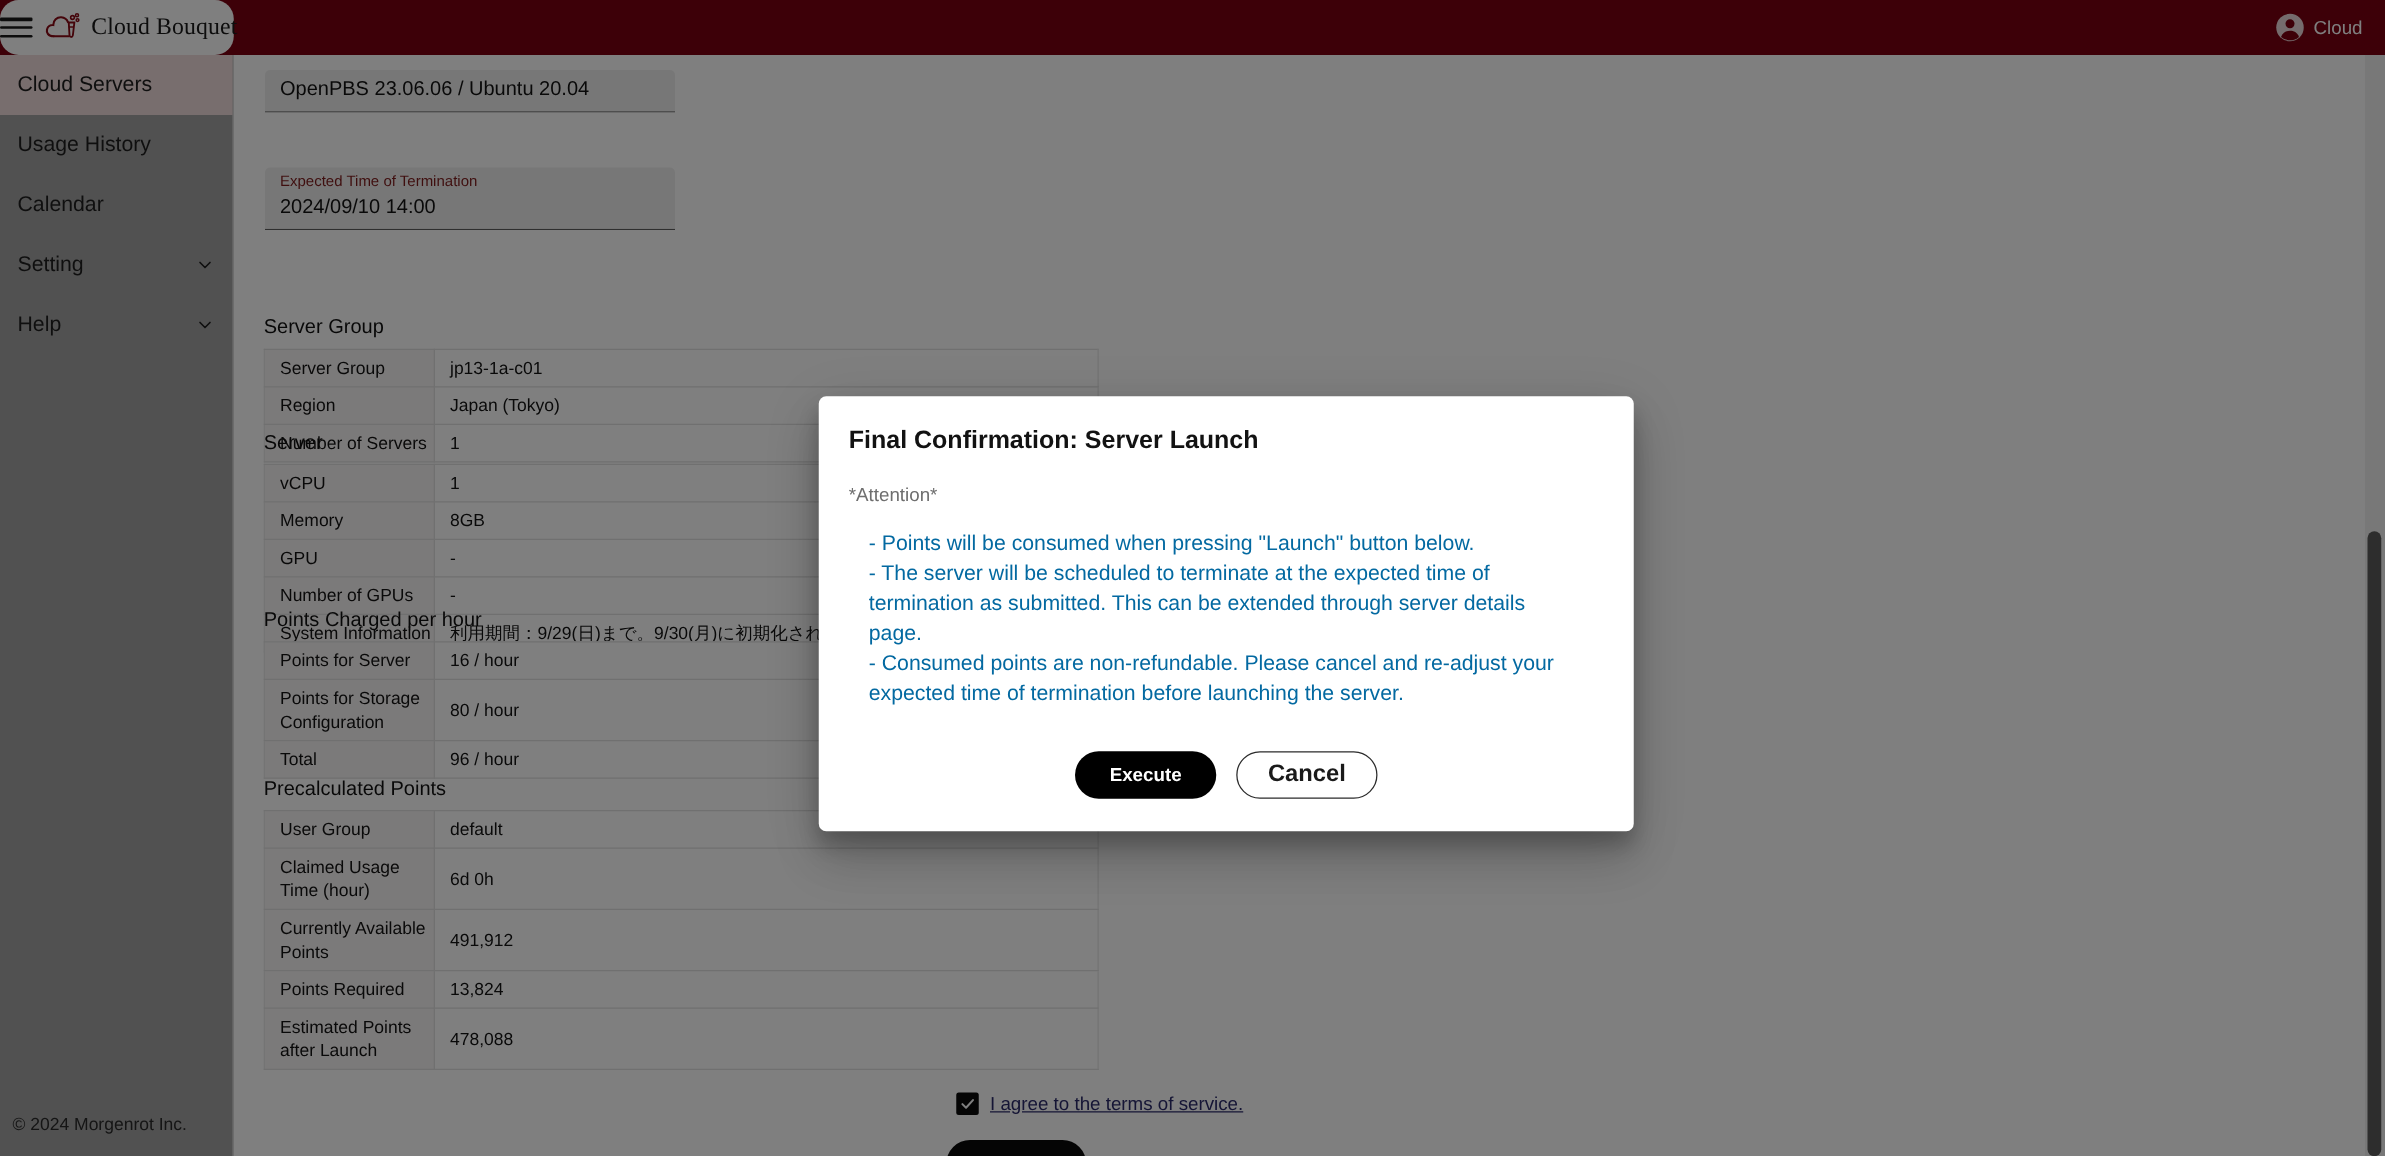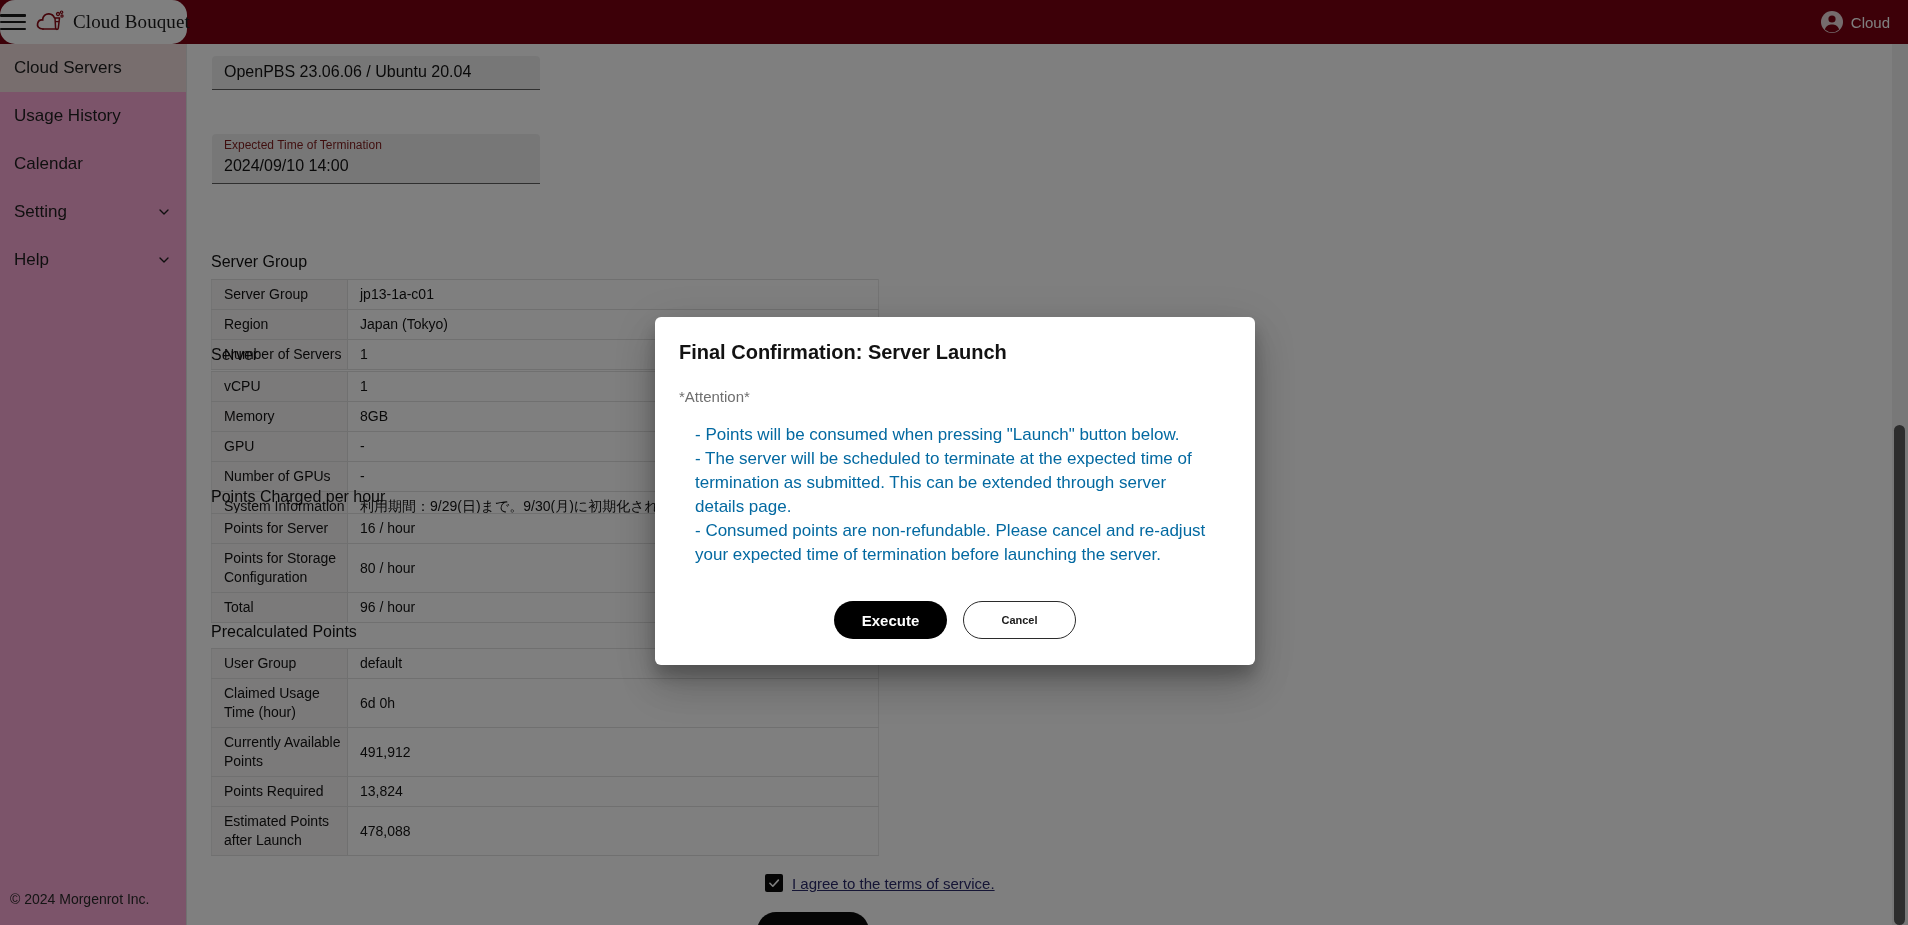--- a/index.html
+++ b/index.html
@@ -61,21 +61,21 @@
     padding-right: 18px;
     color: #ffffff;
   }
   .avatar-icon { width: 24px; height: 24px; display: block; }
   .user-label { font-size: 15px; color: #ffffff; }
 
   
   .sidebar {
     position: absolute; top: 44px; left: 0;
     width: 187px; height: 881px;
-    background: #f9a8d4;
+    background: #a3a3a3;
     border-right: 1px solid #e3e3e3;
     z-index: 4;
   }
   .side-item {
     height: 48px;
     display: flex; align-items: center;
     padding: 0 14px;
     font-size: 17px;
     color: #1f1f1f;
     cursor: pointer;
@@ -200,21 +200,21 @@
     position: absolute; inset: 0;
     width: 1908px; height: 925px;
     background: rgba(0,0,0,0.5);
     z-index: 50;
   }
 
   
   .modal {
     position: absolute;
     left: 655px; top: 317px;
-    width: 600px;
+    width: 652px;
     background: #ffffff;
     border-radius: 6px;
     box-shadow: 0 11px 15px rgba(0,0,0,0.2), 0 9px 46px rgba(0,0,0,0.12), 0 24px 38px rgba(0,0,0,0.14);
     z-index: 60;
     padding: 22px 24px 26px 24px;
   }
   .modal-title {
     font-size: 20px;
     color: #121212;
     margin: 0 0 22px 0;
@@ -242,21 +242,21 @@
     background: #000000; color: #ffffff;
     border: none; border-radius: 19px;
     font-size: 15px; font-weight: bold;
     font-family: "Liberation Sans", sans-serif;
     cursor: pointer;
   }
   .btn-cancel {
     width: 113px; height: 38px;
     background: #ffffff; color: #1a1a1a;
     border: 1px solid #2b2b2b; border-radius: 19px;
-    font-size: 11px; font-weight: bold;
+    font-size: 19px; font-weight: bold;
     font-family: "Liberation Sans", sans-serif;
     cursor: pointer;
   }
 </style>
 </head>
 <body>
 
 <div id="page-root">
 
   <div class="appbar">

